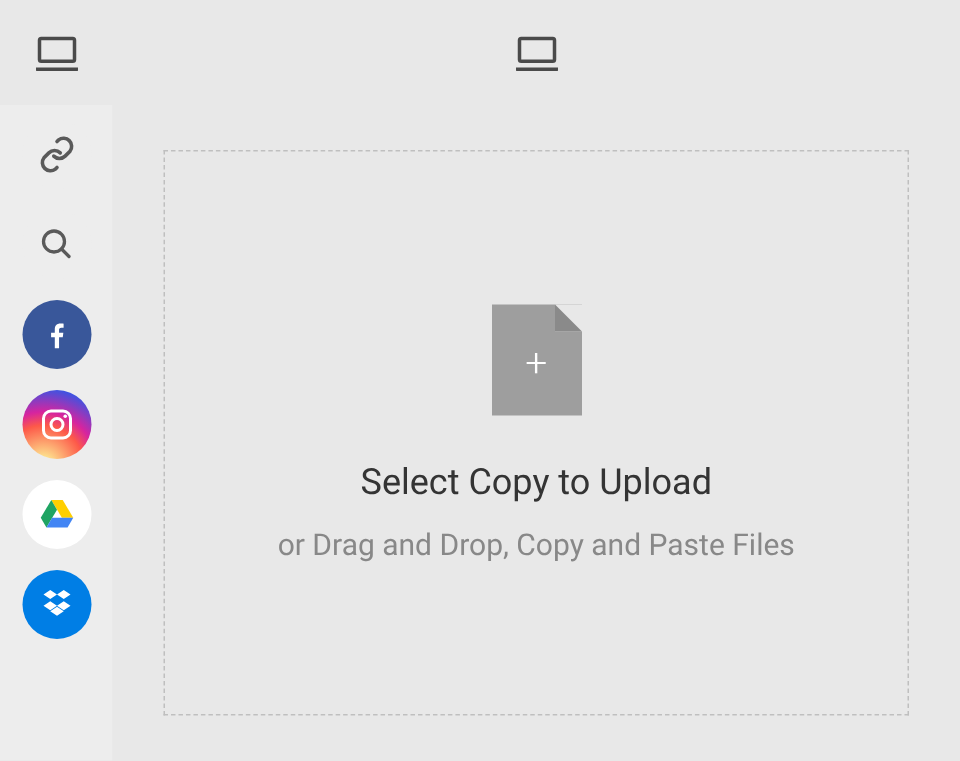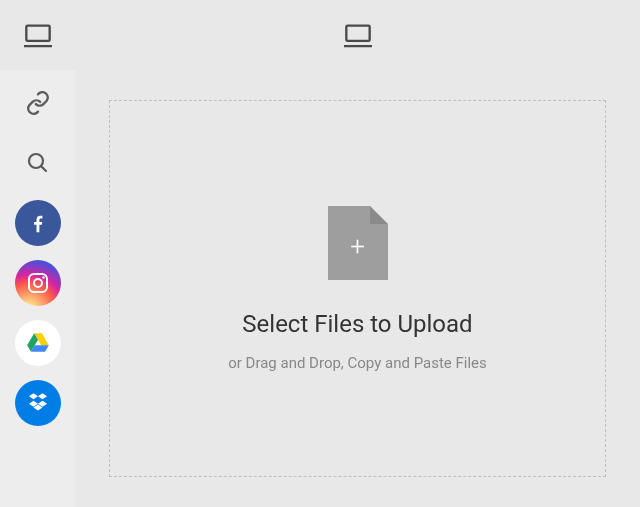--- a/index.html
+++ b/index.html
@@ -34,21 +34,21 @@
   .file-icon { width: 60px; height: 74px; background: #9e9e9e; position: relative; margin-bottom: 30px; }
   .file-icon::before {
     content: "";
     position: absolute; top: 0; right: 0;
     width: 0; height: 0;
     border-top: 18px solid #e8e8e8;
     border-left: 18px solid #8a8a8a;
   }
   .file-icon .plus { position: absolute; top: 50%; left: 50%; transform: translate(-50%, -40%); color: #ffffff; font-size: 26px; font-weight: 300; line-height: 1; }
   .dz-title { font-size: 24px; color: #343434; font-weight: 400; margin-bottom: 16px; }
-  .dz-sub { font-size: 15px; color: #888888; }
+  .dz-sub { font-size: 20px; color: #888888; }
 </style>
 </head>
 <body>
 
 <div class="root">
 
   <div class="header">
     <div class="header-left-slot">
       <span class="device-icon">
         <svg viewBox="0 0 24 24" fill="none" stroke="#4a4a4a" stroke-width="2">
@@ -125,19 +125,19 @@
         </span>
       </div>
 
     </div>
 
     <div class="main">
       <div class="dropzone">
         <div class="file-icon">
           <span class="plus">+</span>
         </div>
-        <div class="dz-title">Select Files to Upload</div>
+        <div class="dz-title">Select Copy to Upload</div>
         <div class="dz-sub">or Drag and Drop, Copy and Paste Files</div>
       </div>
     </div>
 
   </div>
 </div>
 
 </body></html>

